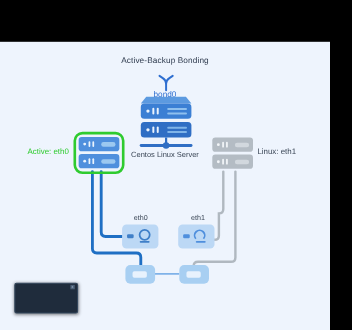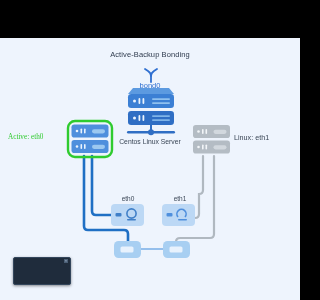--- a/index.html
+++ b/index.html
@@ -6,21 +6,21 @@
   body{width:300px;height:300px;overflow:hidden;
        font-family:"Liberation Sans","DejaVu Sans",sans-serif;}
   #frame{position:relative;width:300px;height:300px;background:#000;}
   #stage{position:absolute;left:0;top:38px;width:300px;height:274px;
          background:#eef4fd;overflow:hidden;}
   .svgwrap{position:absolute;left:0;top:0;width:300px;height:222px;}
   .lbl{position:absolute;white-space:nowrap;}
   #title{left:0;top:12px;width:300px;text-align:center;font-size:7.5px;color:#2e3a4d;letter-spacing:.1px;}
   #bond0{left:0;top:27px;width:300px;text-align:center;font-size:7.5px;color:#2f6fd0;margin-top:16px;}
   #servercap{left:0;top:100px;width:300px;text-align:center;font-size:6.8px;color:#3a4656;}
-  #activelbl{left:8px;top:95px;font-size:7.2px;color:#2fcb2f;font-weight:400;font-family:Liberation Serif, serif;}
+  #activelbl{left:25px;top:95px;font-size:7.2px;color:#2fcb2f;font-weight:400;}
   #backuplbl{left:234px;top:95px;font-size:7.2px;color:#3a4656;}
   #eth0lbl{left:111px;top:157px;width:34px;text-align:center;font-size:6.5px;color:#3a4656;}
   #eth1lbl{left:163px;top:157px;width:34px;text-align:center;font-size:6.5px;color:#3a4656;}
   #term{position:absolute;left:13px;top:219px;width:56px;height:26px;
         background:#1f2c3c;border:1px solid #33465c;border-radius:2px;
         box-shadow:0 1px 3px rgba(0,0,0,.45);}
   #termclose{position:absolute;right:2px;top:1px;width:4px;height:4px;
         background:#4a5e75;font-size:3px;line-height:4px;text-align:center;color:#cfe0f5;}
 </style>
 </head>

